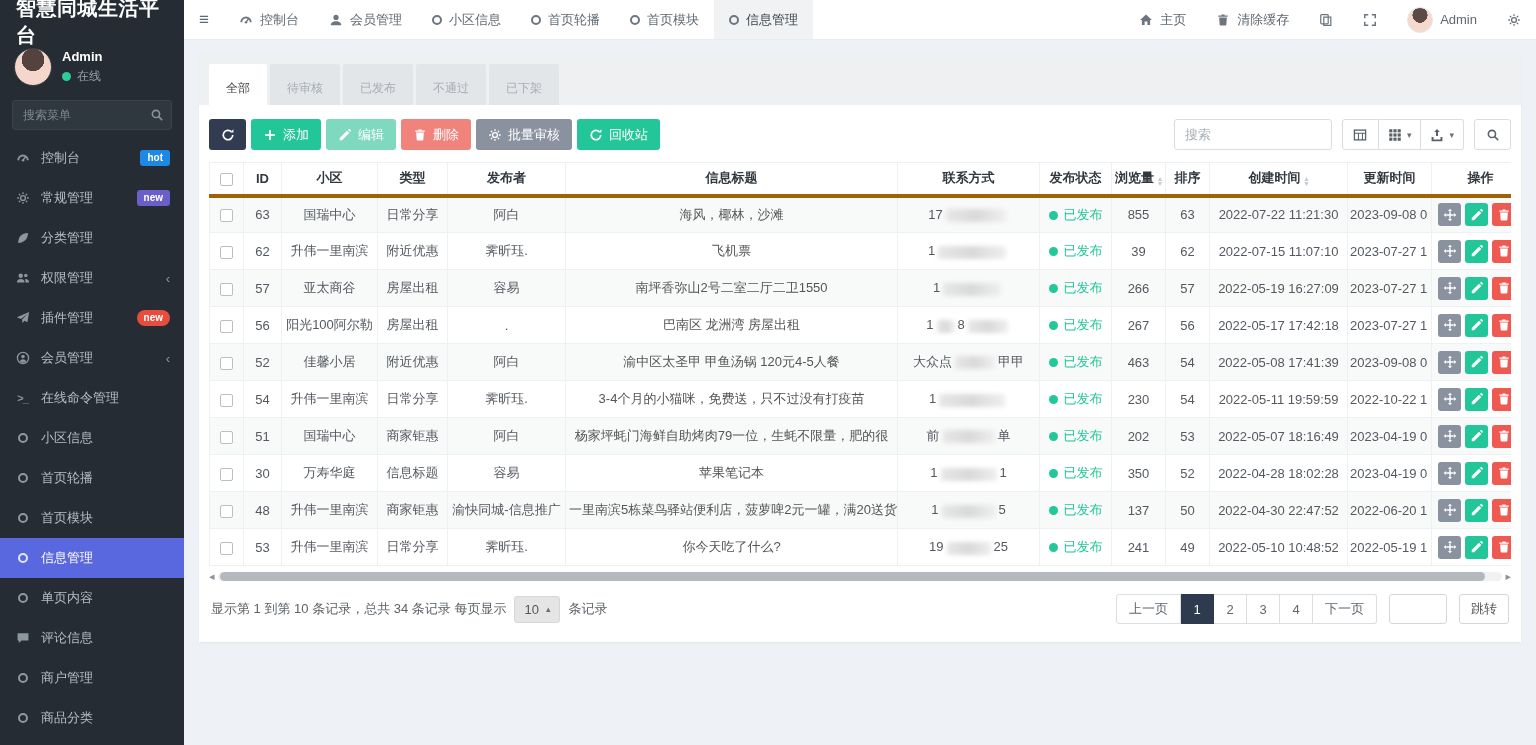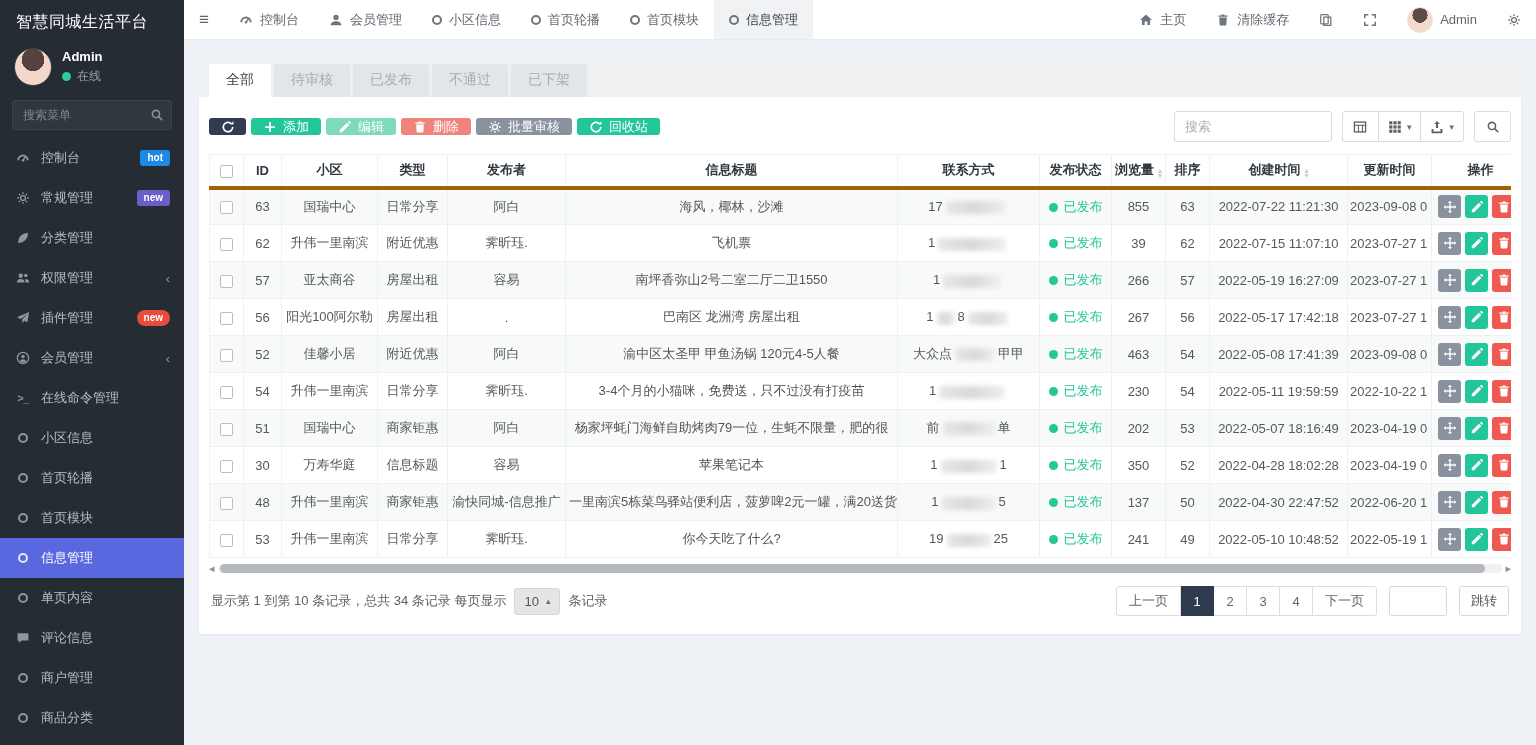--- a/index.html
+++ b/index.html
@@ -5,21 +5,21 @@
   * { margin:0; padding:0; box-sizing:border-box; }
   html,body { width:1536px; height:745px; overflow:hidden;
     font-family:"Liberation Sans","DejaVu Sans",sans-serif; font-size:13px;
     color:#54595f; background:#eef1f5; }
   .app { display:flex; width:100%; height:100%; }
 
   
   .sidebar { width:184px; background:#252c33; color:#b6bec5; flex-shrink:0;
     display:flex; flex-direction:column; overflow:hidden; }
   .logo { height:44px; display:flex; align-items:center; padding:0 16px;
-    color:#fff; font-size:16px; font-weight:normal; letter-spacing:.5px; flex-shrink:0;}
+    color:#fff; font-size:20px; font-weight:bold; letter-spacing:.5px; flex-shrink:0;}
   .user { display:flex; align-items:center; gap:10px; padding:4px 14px 10px; flex-shrink:0;}
   .avatar { width:38px; height:38px; border-radius:50%; flex-shrink:0;
     background:radial-gradient(circle at 50% 30%, #55423e 0 36%, #f4d6ca 37% 100%);
     border:1px solid #3a434b; }
   .user .name { color:#fff; font-weight:bold; font-size:13px; }
   .user .status { font-size:12px; color:#9aa3ab; display:flex; gap:6px; align-items:center; margin-top:4px;}
   .dot { width:9px; height:9px; border-radius:50%; background:#2ecc9a; display:inline-block; }
   .side-search { margin:4px 12px 8px; position:relative; flex-shrink:0;}
   .side-search input { width:100%; height:30px; background:#30383f; border:1px solid #3a434b;
     border-radius:3px; color:#cfd6db; padding:0 28px 0 10px; font-size:12px; font-family:inherit;}
@@ -50,27 +50,27 @@
   .tb-item.active { background:#f1f2f4; color:#3c434a; }
   .tb-spacer { flex:1; }
   .tb-avatar { width:26px; height:26px; border-radius:50%;
     background:radial-gradient(circle at 50% 30%, #5c4a44 0 36%, #f6d9cd 37% 100%);
     border:1px solid #e3e6e9; }
 
   
   .content { flex:1; padding:14px 15px 0; overflow:hidden; }
   .panel { background:#fff; border-radius:2px; box-shadow:0 1px 2px rgba(0,0,0,.05); }
   .panel-tabs { background:#eef0f2; padding:10px 10px 0; display:flex; gap:3px; }
-  .ptab { padding:7px 17px 8px; background:#e3e6e8; color:#a7adb3; font-size:14px;
+  .ptab { padding:16px 17px 8px; background:#e3e6e8; color:#a7adb3; font-size:12px;
     cursor:pointer; border-radius:2px 2px 0 0; }
   .ptab.active { background:#fff; color:#404549; }
   .panel-body { padding:14px 10px 12px; background:#fff; }
 
   .toolbar { display:flex; align-items:center; margin-bottom:12px; }
-  .btn { height:17px; border:none; border-radius:3px; color:#fff; font-size:13px;
+  .btn { height:31px; border:none; border-radius:3px; color:#fff; font-size:13px;
     display:inline-flex; align-items:center; gap:6px; padding:0 12px; cursor:pointer;
     font-family:inherit; white-space:nowrap;}
   .btn + .btn { margin-left:5px; }
   .btn.icon-only { width:37px; justify-content:center; padding:0; }
   .btn-dark { background:#313c52; }
   .btn-green { background:#23c698; }
   .btn-green-muted { background:#7ed9bf; }
   .btn-red-muted { background:#f0837b; }
   .btn-gray { background:#8a919f; }
   .toolbar-right { margin-left:auto; display:flex; align-items:center; }

